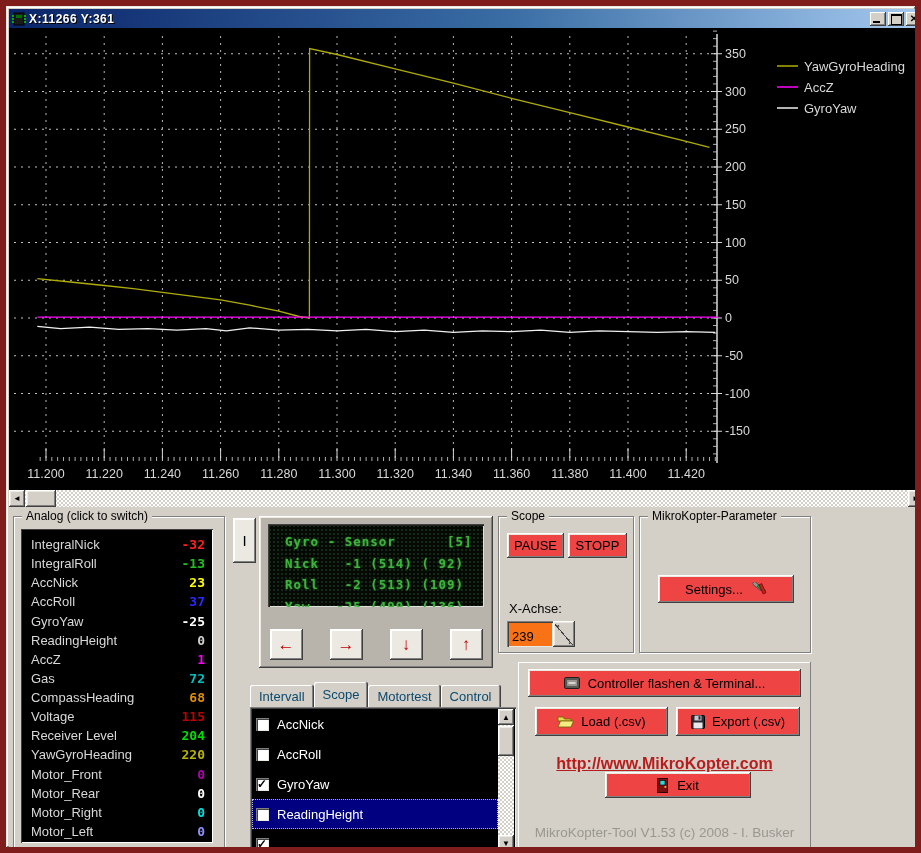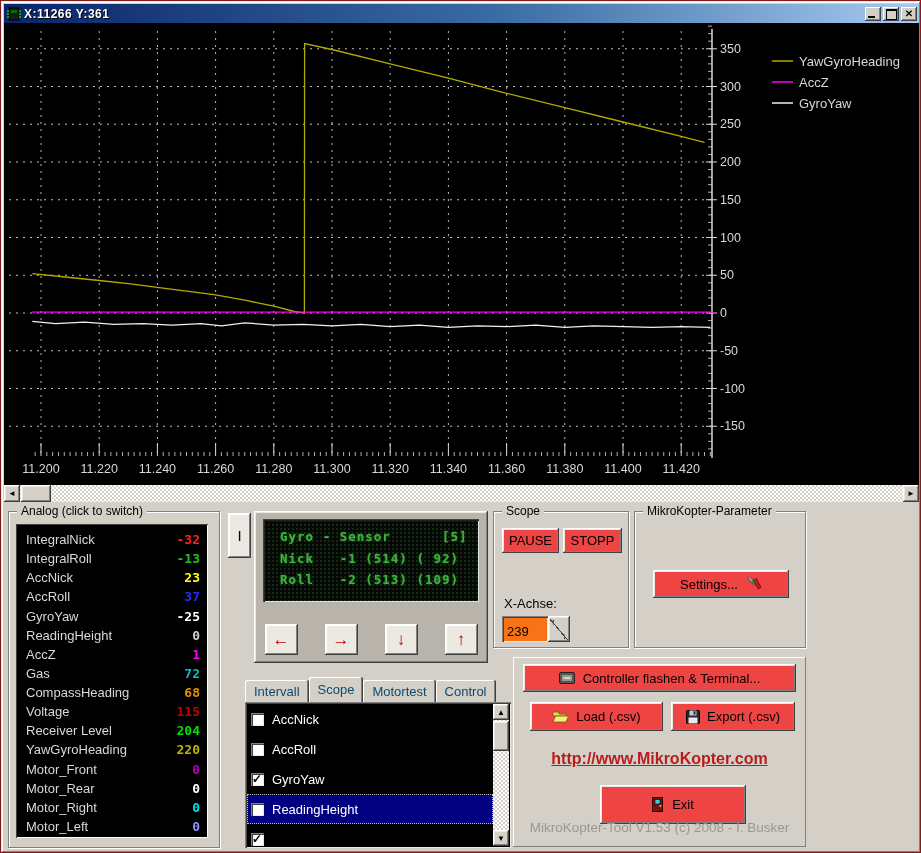--- a/index.html
+++ b/index.html
@@ -2,21 +2,21 @@
 <html><head>
 <meta charset="utf-8">
 <style>
   * { box-sizing: border-box; margin: 0; padding: 0; }
   html,body { background:#808080; }
   body { font-family:"Liberation Sans", sans-serif; }
 
   .window {
     position:relative; width:921px; height:853px;
     background:#D4D0C8;
-    border:1px solid #7f1d1d;
+    border:6px solid #7f1d1d;
     box-shadow: inset 1px 1px 0 #ECE9E2, inset -1px -1px 0 #808080, inset 2px 2px 0 #fff;
     overflow:hidden;
   }
 
   
   .titlebar {
     position:absolute; left:3px; top:3px; width:915px; height:19px;
     background:linear-gradient(to right,#0A246A,#3A6EA5 55%,#A6CAF0);
     display:flex; align-items:center; padding:0 2px; color:#fff;
   }
@@ -197,21 +197,21 @@
     background:#D4D0C8;
     box-shadow: inset -1px -1px 0 #808080, inset 1px 1px 0 #fff;
   }
   .flash-btn { position:absolute; left:10px; top:7px; width:273px; height:28px; gap:8px; }
   .load-btn { position:absolute; left:17px; top:45px; width:133px; height:29px; gap:7px; }
   .export-btn { position:absolute; left:158px; top:45px; width:124px; height:29px; gap:7px; }
   .mk-link {
     position:absolute; left:0; top:93px; width:100%; text-align:center;
     font-size:16px; font-weight:bold; color:#b91c1c; text-decoration:underline; cursor:pointer;
   }
-  .exit-btn { position:absolute; left:87px; top:128px; width:146px; height:39px; gap:9px; }
+  .exit-btn { position:absolute; left:87px; top:110px; width:146px; height:26px; gap:9px; }
   .version-text { position:absolute; left:0; top:163px; width:100%; text-align:center; font-size:13.5px; color:#989890; }
 
   .icon-svg { display:block; flex:0 0 auto; }
 </style>
 </head>
 <body>
 
 <div class="window">
 
   <div class="titlebar">
@@ -546,20 +546,21 @@
         </div>
     </div>
 
     <div class="i-button">I</div>
 
     <div class="lcd-panel">
       <div class="lcd-screen">
         <div class="lcd-line">Gyro - Sensor      [5]</div>
         <div class="lcd-line">Nick   -1 (514) ( 92)</div>
         <div class="lcd-line">Roll   -2 (513) (109)</div>
+        <div class="lcd-line">Yaw   -25 (499) (136)</div>
       </div>
       <div class="lcd-nav">
         <div class="nav-btn arrw-left"></div>
         <div class="nav-btn arrw-right"></div>
         <div class="nav-btn arrw-down"></div>
         <div class="nav-btn arrw-up"></div>
       </div>
     </div>
 
     <div class="groupbox scope-group">

